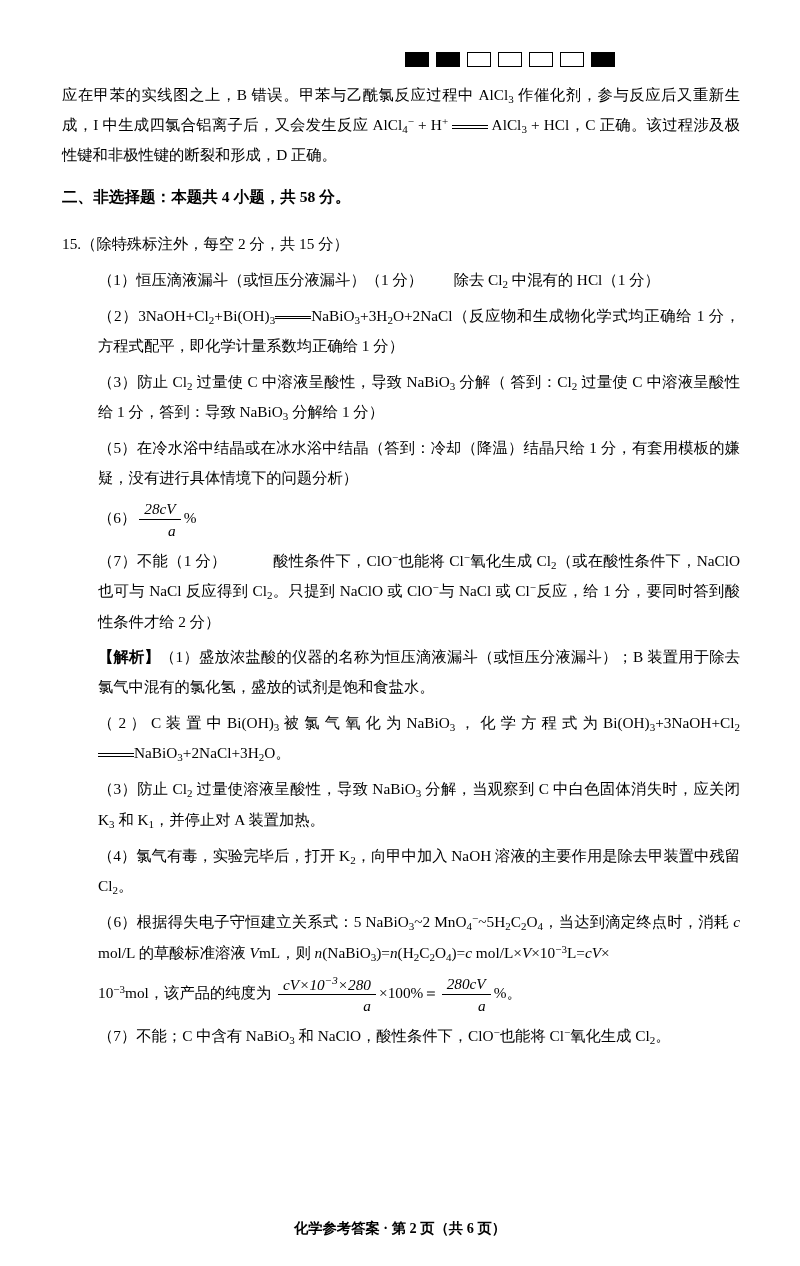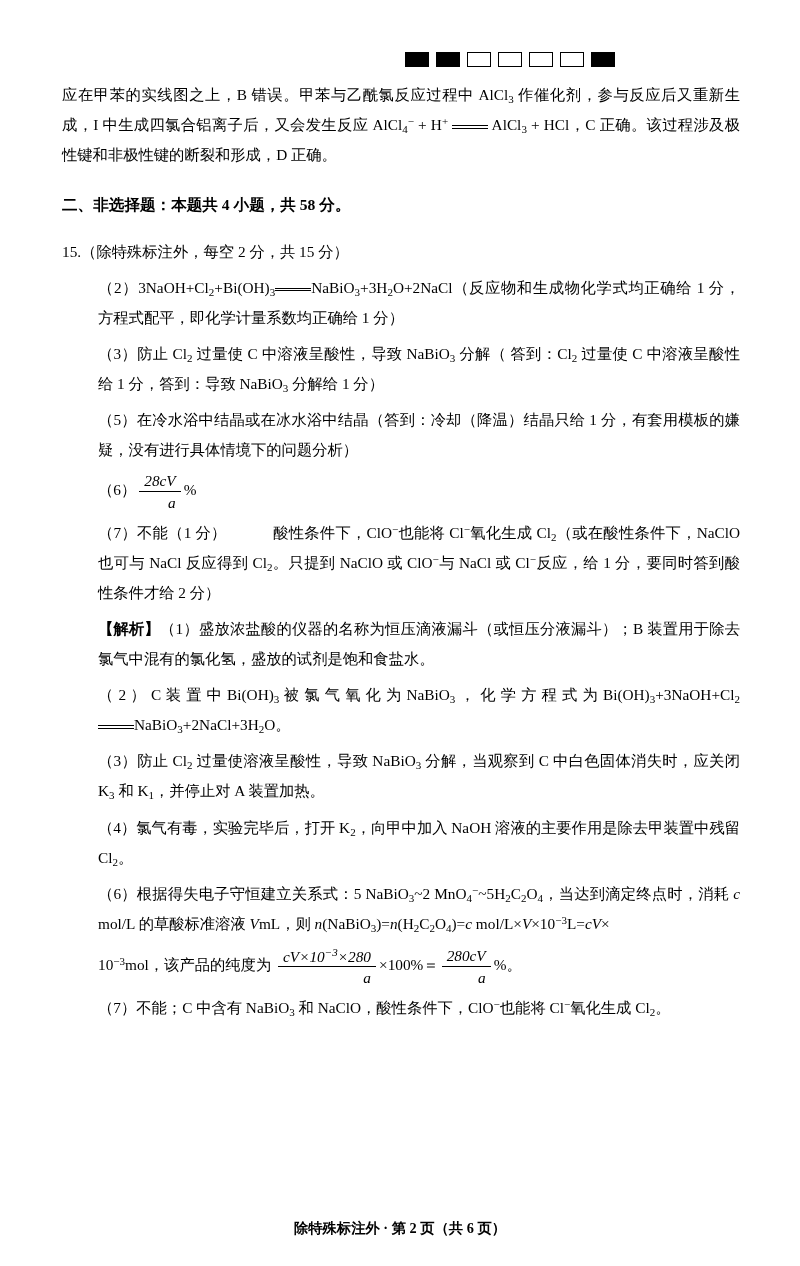--- a/index.html
+++ b/index.html
@@ -28,21 +28,21 @@
     border:1.4px solid #000;
     background:#fff;
   }
   .barcode span.filled{background:#000;}
   .content{
     position:absolute;
     left:62px;top:80px;
     width:678px;
   }
   p{margin:0 0 6px 0;line-height:1.95;font-size:15.3px;text-align:justify;}
-  .sec-title{font-weight:bold;font-size:15.6px;margin-top:20px;margin-bottom:6px;}
+  .sec-title{font-weight:bold;font-size:15.6px;margin-top:12px;margin-bottom:6px;}
   .q-num{margin-top:16px;}
   .sub{padding-left:36px;text-indent:0;}
   sub{font-size:0.72em;vertical-align:-0.25em;}
   sup{font-size:0.72em;vertical-align:0.5em;}
   .dbl{
     display:inline-block;
     position:relative;
     width:36px;height:1em;
     vertical-align:middle;
   }
@@ -89,20 +89,21 @@
   </div>
 
   <div class="content">
 
     <p>应在甲苯的实线图之上，B 错误。甲苯与乙酰氯反应过程中 AlCl<sub>3</sub> 作催化剂，参与反应后又重新生成，I 中生成四氯合铝离子后，又会发生反应 AlCl<sub>4</sub><sup>−</sup> + H<sup>+</sup> <span class="dbl"></span> AlCl<sub>3</sub> + HCl，C 正确。该过程涉及极性键和非极性键的断裂和形成，D 正确。</p>
 
     <p class="sec-title">二、非选择题：本题共 4 小题，共 58 分。</p>
 
     <p class="q-num">15.（除特殊标注外，每空 2 分，共 15 分）</p>
 
+    <p class="sub">（1）恒压滴液漏斗（或恒压分液漏斗）（1 分）　　除去 Cl<sub>2</sub> 中混有的 HCl（1 分）</p>
 
     <p class="sub">（2）3NaOH+Cl<sub>2</sub>+Bi(OH)<sub>3</sub><span class="dbl"></span>NaBiO<sub>3</sub>+3H<sub>2</sub>O+2NaCl（反应物和生成物化学式均正确给 1 分，方程式配平，即化学计量系数均正确给 1 分）</p>
 
     <p class="sub">（3）防止 Cl<sub>2</sub> 过量使 C 中溶液呈酸性，导致 NaBiO<sub>3</sub> 分解（ 答到：Cl<sub>2</sub> 过量使 C 中溶液呈酸性给 1 分，答到：导致 NaBiO<sub>3</sub> 分解给 1 分）</p>
 
 
     <p class="sub">（5）在冷水浴中结晶或在冰水浴中结晶（答到：冷却（降温）结晶只给 1 分，有套用模板的嫌疑，没有进行具体情境下的问题分析）</p>
 
     <p class="sub">（6）<span class="frac"><span class="num ital">28cV</span><span class="den ital">a</span></span><span>%</span></p>
 
@@ -119,18 +120,18 @@
 
     <p class="sub">（6）根据得失电子守恒建立关系式：5 NaBiO<sub>3</sub>~2 MnO<sub>4</sub><sup>−</sup>~5H<sub>2</sub>C<sub>2</sub>O<sub>4</sub>，当达到滴定终点时，消耗 <span class="ital">c</span> mol/L 的草酸标准溶液 <span class="ital">V</span>mL，则 <span class="ital">n</span>(NaBiO<sub>3</sub>)=<span class="ital">n</span>(H<sub>2</sub>C<sub>2</sub>O<sub>4</sub>)=<span class="ital">c</span> mol/L×<span class="ital">V</span>×10<sup>−3</sup>L=<span class="ital">cV</span>×</p>
 
     <p class="sub">10<sup>−3</sup>mol，该产品的纯度为 <span class="frac"><span class="num ital">cV×10<sup>−3</sup>×280</span><span class="den ital">a</span></span>×100%＝<span class="frac"><span class="num ital">280cV</span><span class="den ital">a</span></span>%。</p>
 
     <p class="sub">（7）不能；C 中含有 NaBiO<sub>3</sub> 和 NaClO，酸性条件下，ClO<sup>−</sup>也能将 Cl<sup>−</sup>氧化生成 Cl<sub>2</sub>。</p>
 
   </div>
 
   <div class="footer">
-    <span>除特殊标注外</span>
+    <span>化学参考答案</span>
     <span class="sep">·</span>
     <span>第 2 页（共 6 页）</span>
   </div>
 
 </div>
 
 </body></html>

